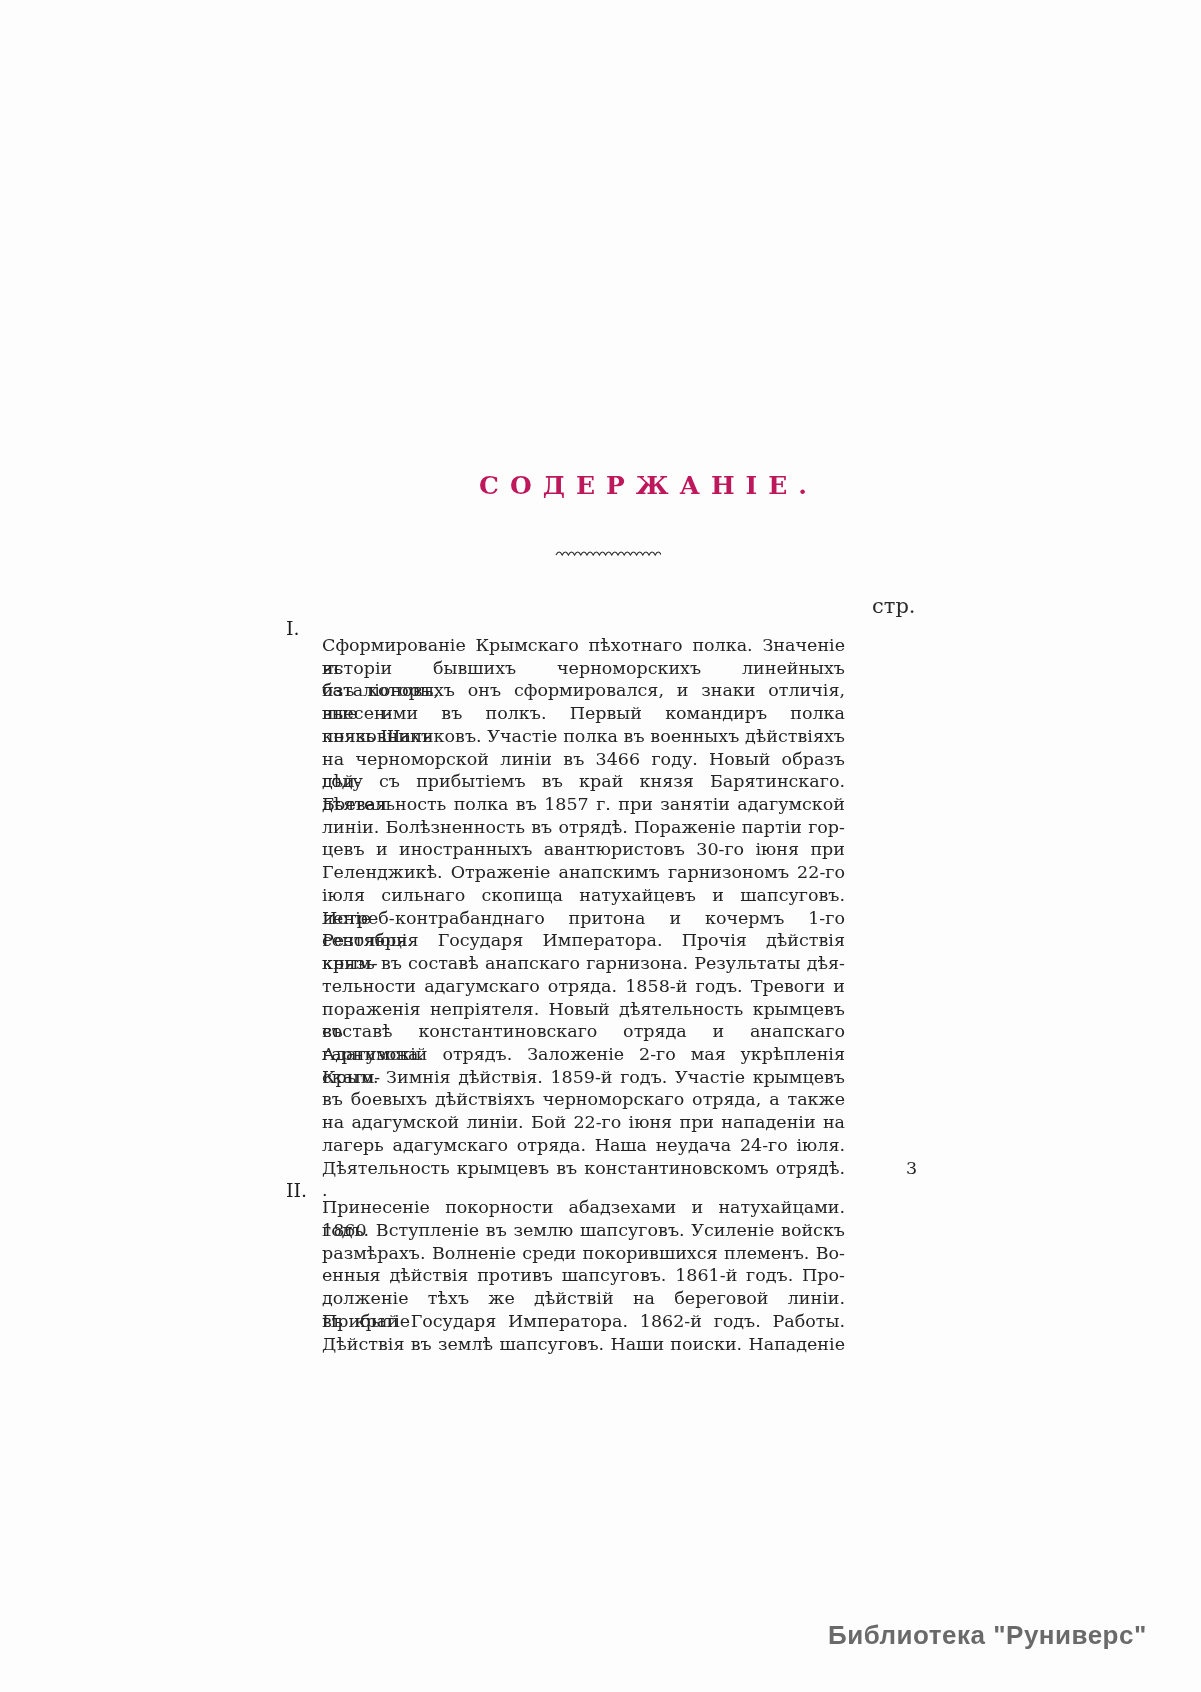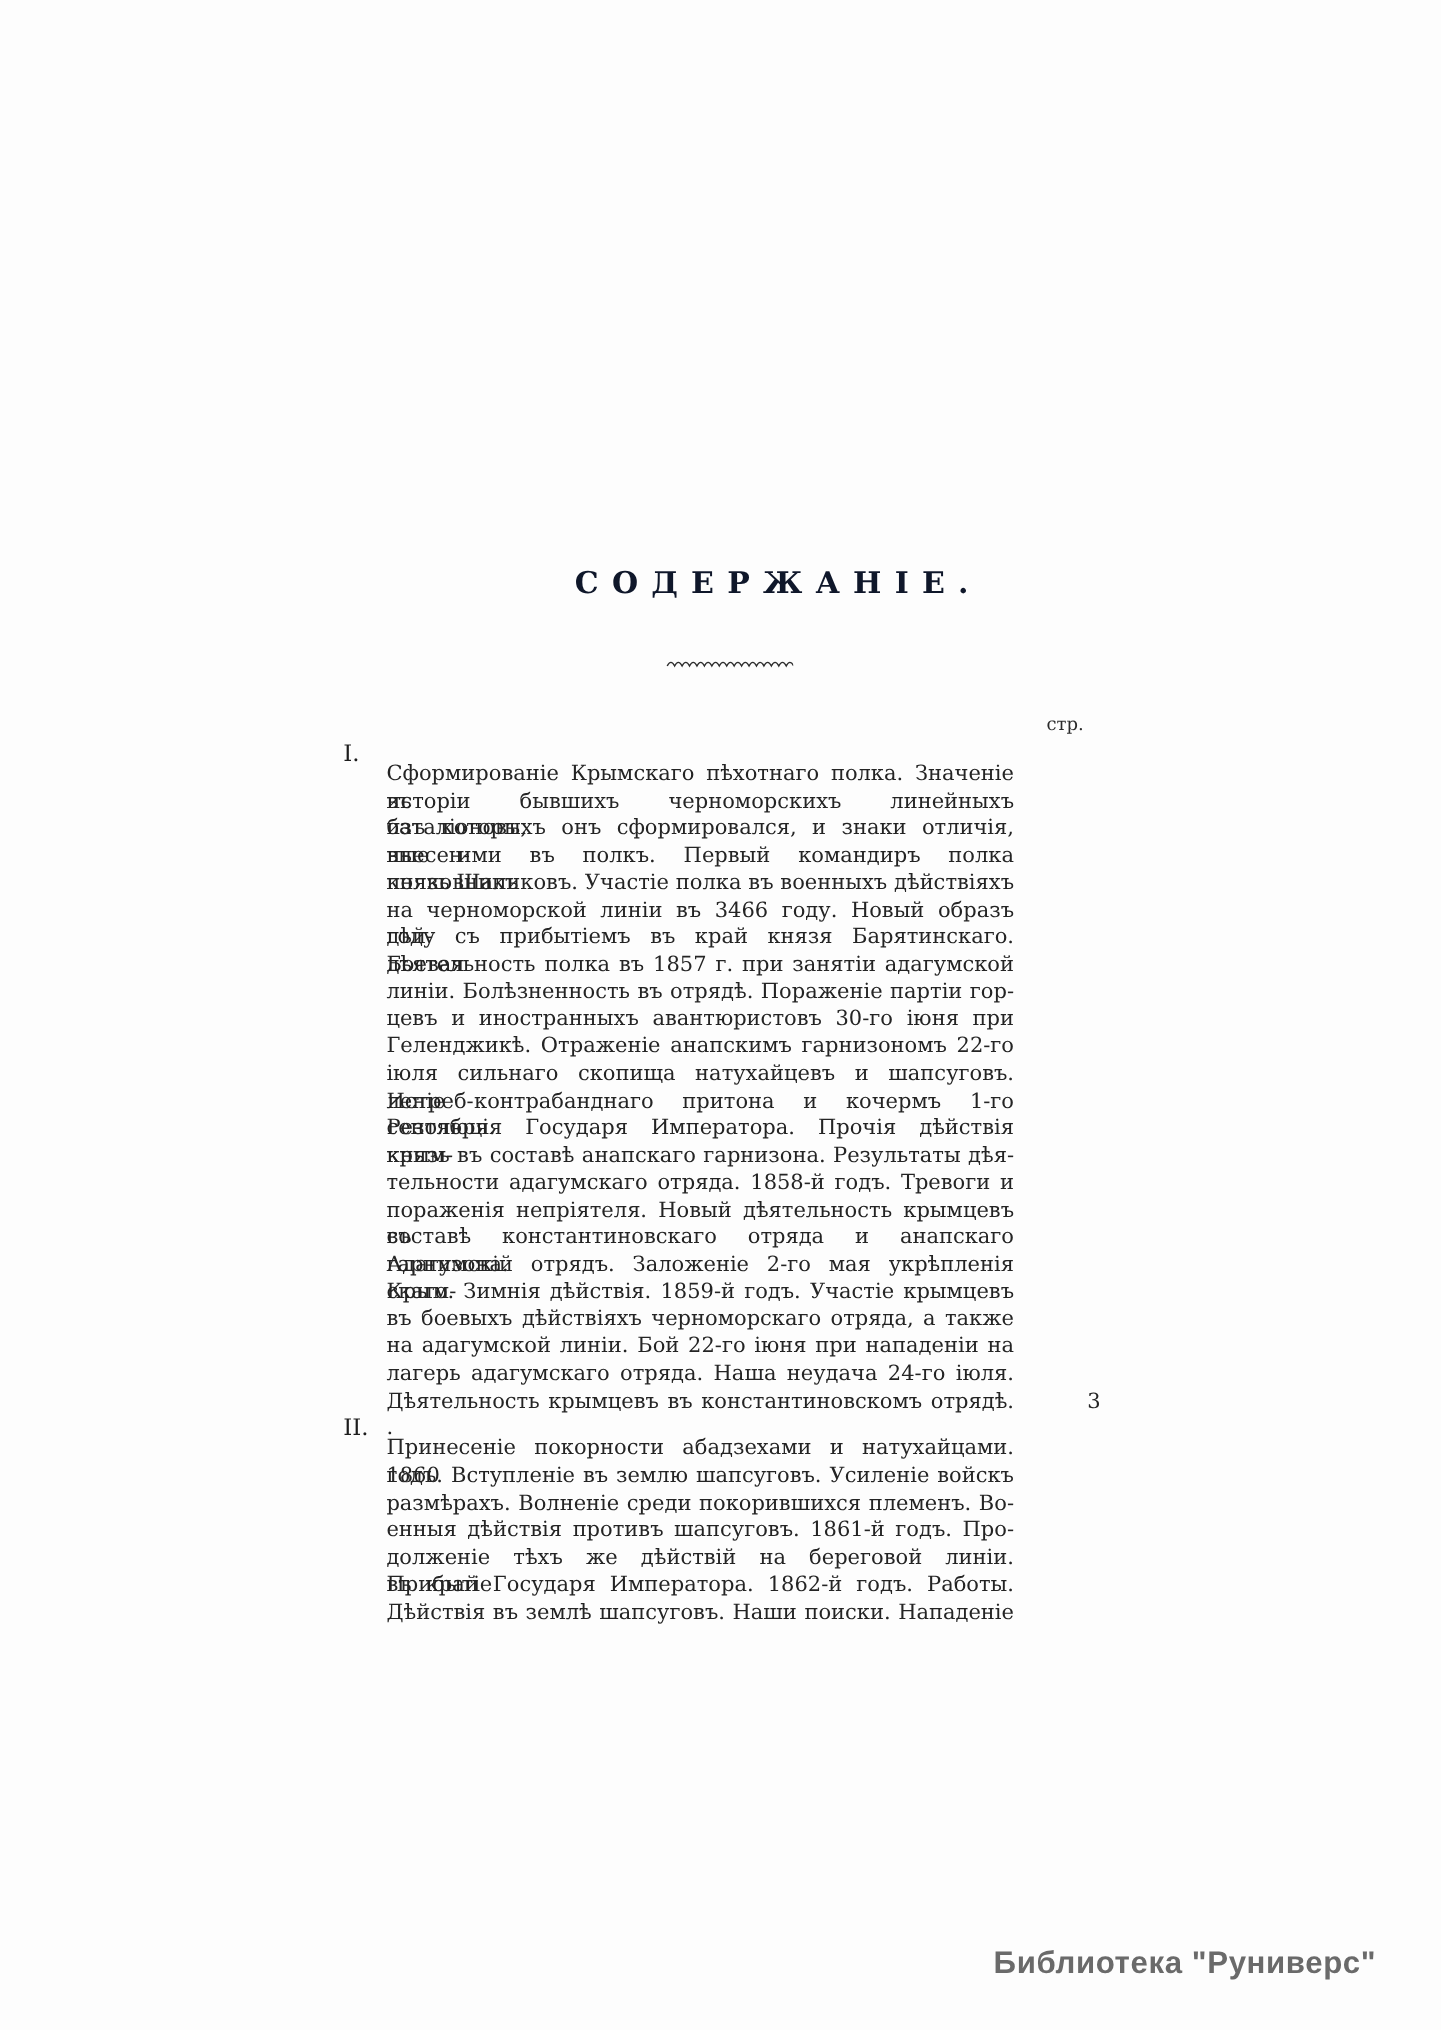--- a/index.html
+++ b/index.html
@@ -20,33 +20,33 @@
     inset: 0;
     background: #fdfdfd;
   }
   .title {
     position: absolute;
     left: 479px;
     top: 471px;
     font-size: 25px;
     font-weight: bold;
     letter-spacing: 11px;
-    color: #0f172a;
+    color: #be185d;
     white-space: nowrap;
   }
   .squiggle {
     position: absolute;
     left: 555px;
     top: 548px;
   }
   .col-header {
     position: absolute;
     left: 872px;
     top: 594px;
-    font-size: 15px;
+    font-size: 21px;
     color: #2a2a2a;
   }
   .toc {
     position: absolute;
     left: 286px;
     top: 617px;
     width: 640px;
   }
   .item {
     display: flex;

